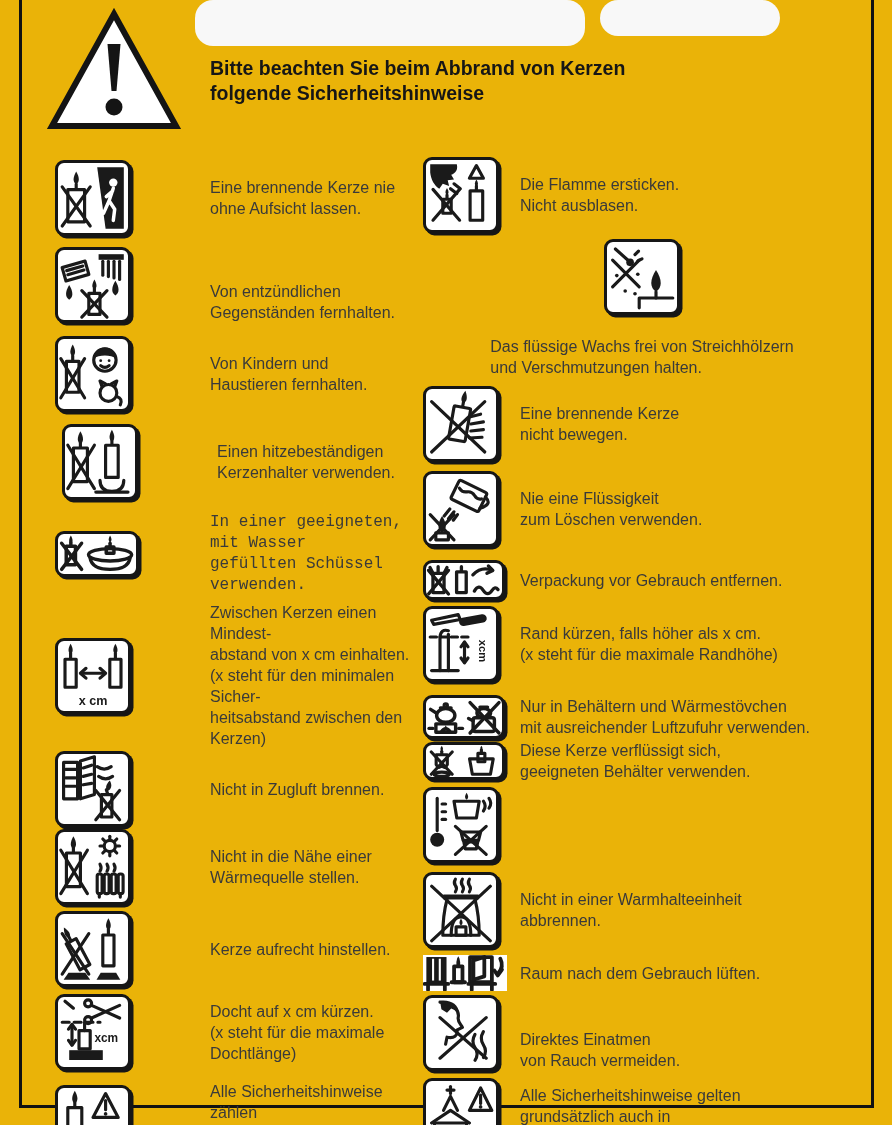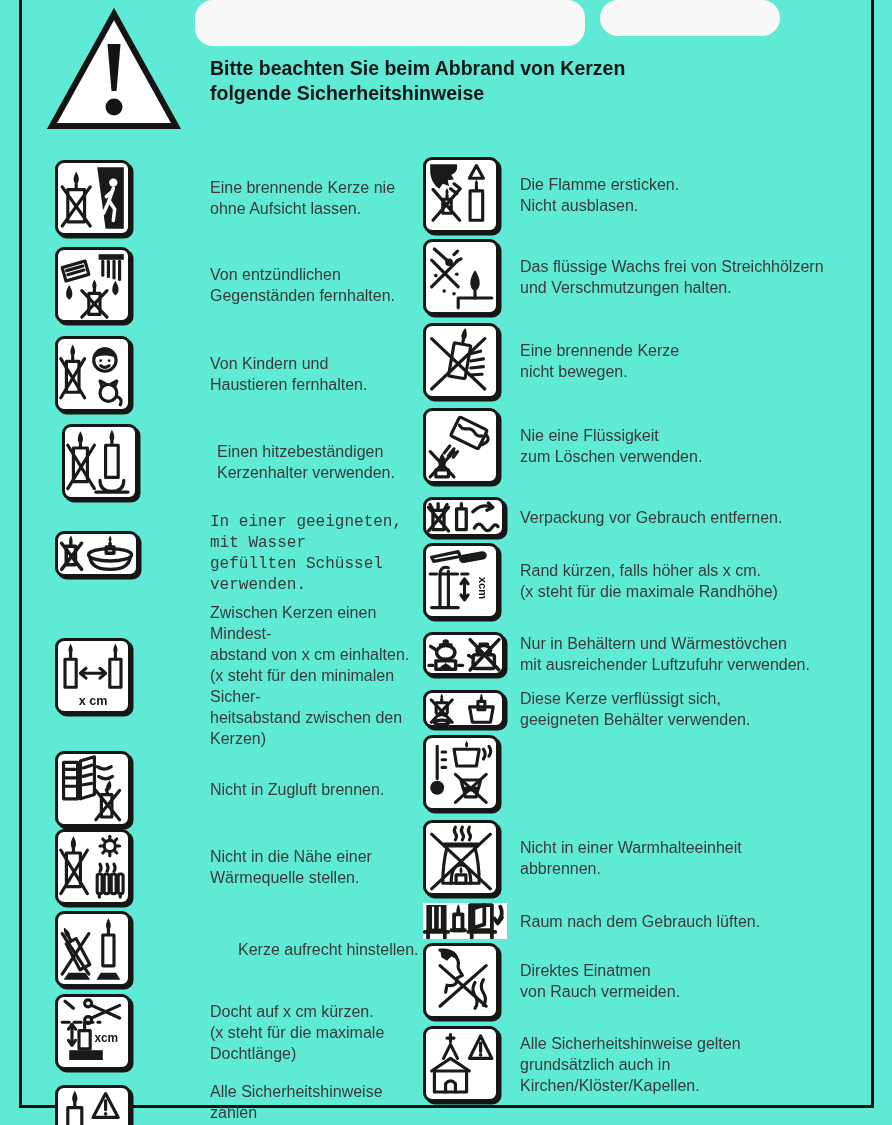--- a/index.html
+++ b/index.html
@@ -1,16 +1,16 @@
 <!DOCTYPE html>
 <html><head>
 <meta charset="utf-8">
 <style>
   html,body{margin:0;padding:0;background:#fff;}
-  #page{position:relative;width:892px;height:1125px;background:#5eead4;overflow:hidden;
+  #page{position:relative;width:892px;height:1125px;background:#eab308;overflow:hidden;
         font-family:"Liberation Sans",sans-serif;}
   .scan-blob{position:absolute;background:#f8f8f8;border-radius:18px;}
   #frame{position:absolute;left:19px;top:-8px;width:855px;height:1116px;
          border:3px solid #121212;box-sizing:border-box;}
   #warn-tri{position:absolute;left:46px;top:8px;}
   #title{position:absolute;left:210px;top:56px;width:560px;
          font-size:19.5px;line-height:25px;font-weight:bold;color:#161616;
          white-space:pre-line;}
   .col{position:absolute;top:150px;}
   #col-left{left:55px;width:372px;}
@@ -66,21 +66,21 @@
           <circle cx="79" cy="28" r="6" fill="#fff"></circle>
           <g stroke="#fff" stroke-width="5" fill="none" stroke-linecap="round" stroke-linejoin="round">
             <path d="M79 36 L73 54 L65 72 M73 54 L81 66 L79 82 M78 40 L69 48"></path>
           </g>
         </svg>
       </div>
       <div class="txt">Eine brennende Kerze nie
 ohne Aufsicht lassen.</div>
     </div>
 
-    <div class="row" style="margin-top:11px;">
+    <div class="row" style="margin-top:11px;align-items:flex-end;">
       <div class="icell">
         <svg class="pict sq" viewBox="0 0 100 100">
           <g class="s" stroke-width="3.5">
             <g transform="rotate(-16 25 30)">
                 <rect x="8" y="20" width="34" height="20"></rect>
                 <line x1="13" y1="26" x2="37" y2="26"></line>
                 <line x1="13" y1="32" x2="37" y2="32"></line>
               </g>
             <line x1="64" y1="16" x2="64" y2="36"></line>
               <line x1="72" y1="16" x2="72" y2="38"></line>
@@ -275,21 +275,21 @@
               <rect x="86" y="60" width="7" height="28" rx="3"></rect>
               <line x1="59" y1="88" x2="59" y2="93"></line>
               <line x1="89" y1="88" x2="89" y2="93"></line>
             </g>
         </svg>
       </div>
       <div class="txt">Nicht in die Nähe einer
 Wärmequelle stellen.</div>
     </div>
 
-    <div class="row" style="margin-top:6px;gap:28px;">
+    <div class="row" style="margin-top:6px;">
       <div class="icell">
         <svg class="pict sq" viewBox="0 0 100 100">
           <g transform="rotate(-28 30 60)">
             <g class="s">
                 <rect x="22" y="36" width="16" height="42"></rect>
                 <line x1="30" y1="29" x2="30" y2="35"></line>
               </g>
             <path class="f" d="M30 14 C25.5 22 25.5 28 30 31 C34.5 28 34.5 22 30 14 Z"></path>
           </g>
           <g class="s">
@@ -398,21 +398,21 @@
               <rect x="63" y="44" width="18" height="42"></rect>
               <line x1="72" y1="37" x2="72" y2="43"></line>
             </g>
           <path class="f" d="M72 28 C69 33 69 36 72 38 C75 36 75 33 72 28 Z"></path>
         </svg>
       </div>
       <div class="txt">Die Flamme ersticken.
 Nicht ausblasen.</div>
     </div>
 
-    <div class="row" style="margin-top:6px;">
+    <div class="row" style="margin-top:6px;flex-direction:column;">
       <div class="icell">
         <svg class="pict sq" viewBox="0 0 100 100">
           <g class="s" stroke-width="5">
               <line x1="12" y1="10" x2="30" y2="26"></line>
             </g>
           <circle class="f" cx="33" cy="29" r="5.5"></circle>
           <g class="s" stroke-width="2.6">
               <line x1="40" y1="18" x2="45" y2="13"></line>
               <line x1="44" y1="27" x2="50" y2="24"></line>
             </g>
@@ -572,21 +572,21 @@
           <g class="s" stroke-width="4.6">
               <line x1="58" y1="6" x2="96" y2="46"></line>
               <line x1="96" y1="6" x2="58" y2="46"></line>
             </g>
         </svg>
       </div>
       <div class="txt">Nur in Behältern und Wärmestövchen
 mit ausreichender Luftzufuhr verwenden.</div>
     </div>
 
-    <div class="row" style="margin-top:12px;">
+    <div class="row" style="margin-top:1px;">
       <div class="icell">
         <svg class="pict w4" viewBox="0 0 100 46">
           <g class="s" stroke-width="3.4">
               <path d="M10 14 H26 V28 Q22 36 18 29 Q14 36 10 28 Z"></path>
               <line x1="18" y1="9" x2="18" y2="13"></line>
               <ellipse cx="18" cy="42" rx="11" ry="3"></ellipse>
             </g>
           <path class="f" d="M18 1 C15.5 4.5 15.5 7 18 8.5 C20.5 7 20.5 4.5 18 1 Z"></path>
           <g class="s" stroke-width="3.6">
               <line x1="3" y1="10" x2="33" y2="42"></line>
@@ -690,21 +690,21 @@
             </g>
           <g class="s" stroke-width="2.8">
               <path d="M92 4 q5 10 -3 18"></path>
               <path d="M85 18 l4 6 5 -7"></path>
             </g>
         </svg>
       </div>
       <div class="txt">Raum nach dem Gebrauch lüften.</div>
     </div>
 
-    <div class="row" style="margin-top:4px;">
+    <div class="row" style="margin-top:4px;align-items:flex-end;">
       <div class="icell">
         <svg class="pict sq" viewBox="0 0 100 100">
           <path class="f" d="M20 4 C36 2 46 10 47 20 L36 15 L30 21 L22 16 Z"></path>
           <g class="s" stroke-width="4">
               <path d="M20 6 C40 8 48 18 46 28 C45 34 50 38 52 42 L44 46 C46 54 40 58 30 56 L28 66"></path>
             </g>
           <g class="s" stroke-width="3.6">
               <path d="M70 52 q-6 10 0 19 q6 9 0 18"></path>
               <path d="M82 48 q-6 10 0 19 q6 9 0 18"></path>
             </g>

